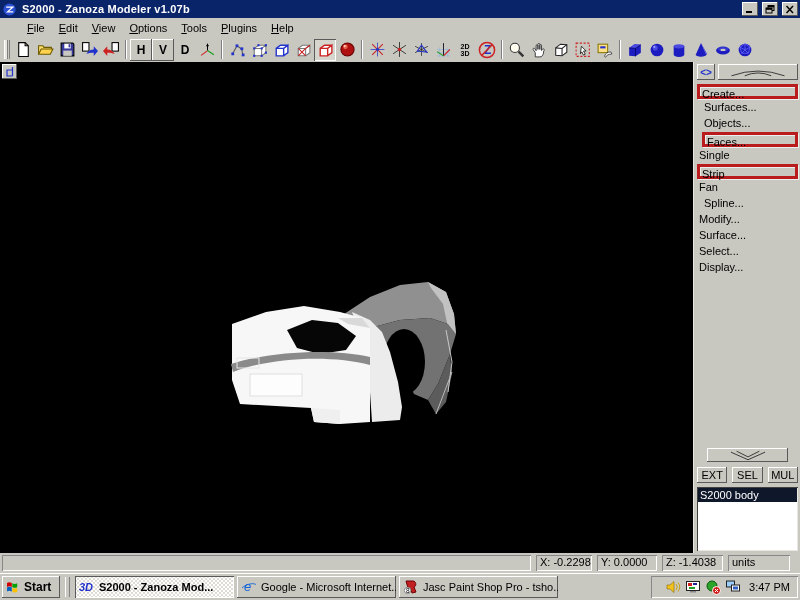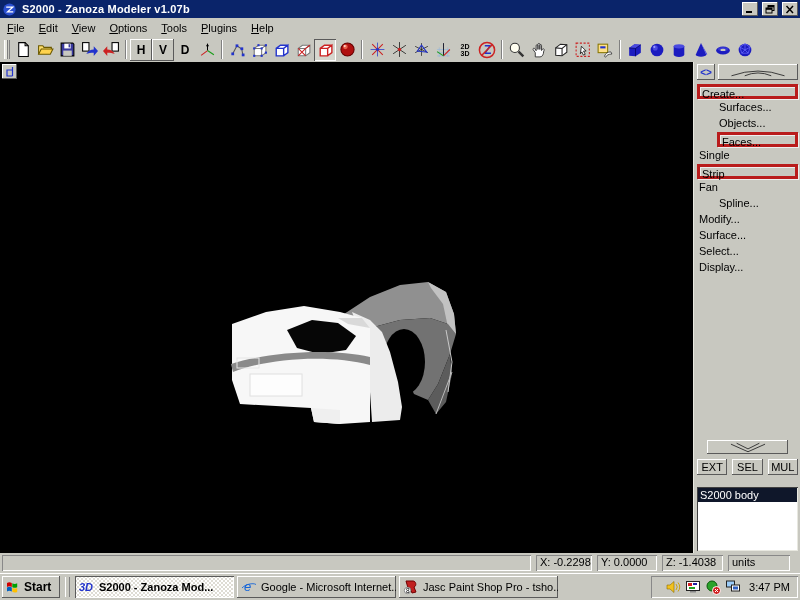--- a/index.html
+++ b/index.html
@@ -9,21 +9,21 @@
   .raised{box-shadow: inset -1px -1px 0 #5a5a5a, inset 1px 1px 0 #fff;background:#c8c8c0}
   .psunken{box-shadow: inset 1px 1px 0 #888, inset -1px -1px 0 #fff}
 
   
   .titlebar{height:18px;background:#0a246a;display:flex;align-items:center;padding:0 2px;gap:4px}
   .titlebar .title{color:#fff;font-weight:bold;flex:1;letter-spacing:.2px;white-space:nowrap;overflow:hidden}
   .wbtn{width:16px;height:14px;display:flex;align-items:center;justify-content:center}
   .appicon{width:16px;height:15px;display:flex;align-items:center}
 
   
-  .menubar{height:19px;display:flex;align-items:center;padding-left:0}
+  .menubar{height:19px;display:flex;align-items:center;padding-left:20px}
   .menu-item{display:inline-block;padding:2px 7px;line-height:14px}
   .menu-item::first-letter{text-decoration:underline}
 
   
   .toolbar{height:25px;display:flex;align-items:center;padding-left:2px}
   .grip{width:6px;height:19px;margin:0 2px;border-left:1px solid #fff;border-right:1px solid #808080;box-shadow:inset 2px 0 0 #e8e8e0, inset 3px 0 0 #808080}
   .sep{width:2px;height:19px;border-left:1px solid #808080;border-right:1px solid #fff;margin:0 3px}
   .tbtn{width:22px;height:22px;display:flex;align-items:center;justify-content:center;position:relative}
   .tbtn svg{display:block}
   .tbtn.raised{box-shadow: inset -1px -1px 0 #5a5a5a, inset 1px 1px 0 #fff}
@@ -39,25 +39,25 @@
   .viewport{position:relative;flex:1;background:#000;overflow:hidden}
   .corner-btn{position:absolute;top:2px;left:2px;width:15px;height:15px;display:flex;align-items:center;justify-content:center}
   .model-svg{position:absolute;left:0;top:0;width:100%;height:100%}
 
   
   .rpanel{width:107px;background:#c8c8c0;display:flex;flex-direction:column;padding:2px 2px 2px 3px;border-left:1px solid #e8e8e0}
   .rp-top{display:flex;gap:3px;margin-bottom:4px}
   .rp-btn-sm{width:18px;height:16px;display:flex;align-items:center;justify-content:center;color:#2233cc;font-weight:bold;font-size:10px}
   .rp-btn-wide{flex:1;height:16px;display:flex;align-items:center;justify-content:center}
   .tool-item{height:15px;line-height:13px;margin-bottom:1px;padding:1px 2px;white-space:nowrap}
-  .ind1{margin-left:20px}.ind2{}
+  .ind1{margin-left:5px}.ind2{}
   .boxed{border:3px solid #b91c1c;box-shadow:1px 1px 0 #eee, inset 1px 1px 0 #eee}
   .rp-spacer{flex:1}
   .rp-chev{height:14px;margin:0 10px 5px 10px;display:flex;align-items:center;justify-content:center}
-  .rp-btnrow{display:flex;gap:5px;margin-bottom:12px}
+  .rp-btnrow{display:flex;gap:5px;margin-bottom:4px}
   .rp-btnrow .b{flex:1;height:16px;display:flex;align-items:center;justify-content:center}
   .objlist{height:64px;background:#fff;box-shadow:inset 1px 1px 0 #404040, inset -1px -1px 0 #e8e8e0;padding:1px;overflow:hidden}
   .objitem{height:14px;line-height:14px;padding:0 2px}
   .objitem.selected{background:#0f172a;color:#fff}
 
   
   .statusbar{height:20px;background:#c8c8c0;display:flex;align-items:center;gap:5px;padding:0 10px 0 2px}
   .sfield{height:16px;line-height:15px;padding-left:4px;white-space:nowrap}
   .sleft{flex:1}
   .sx{width:56px}.sy{width:60px}.sz{width:61px}.su{width:62px}

